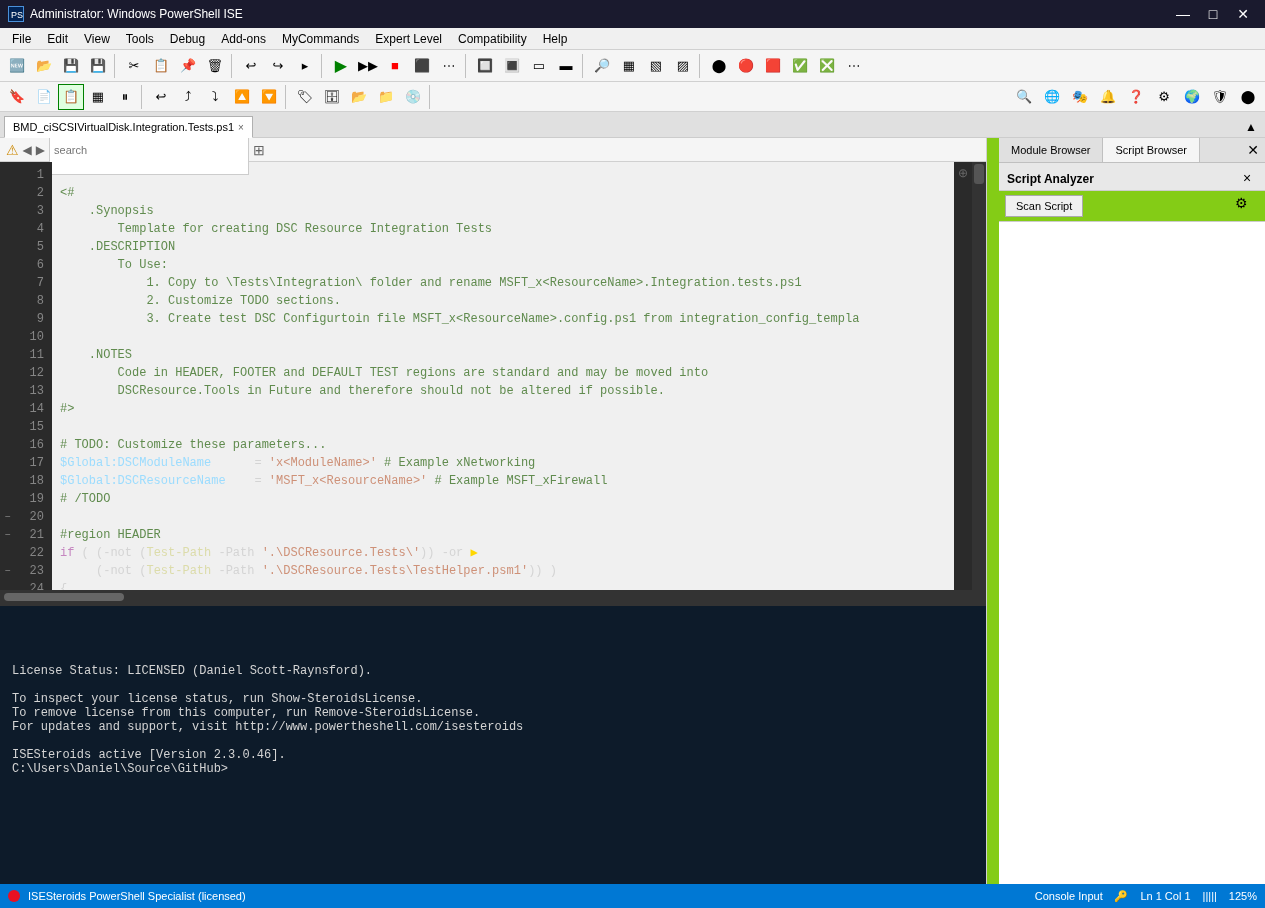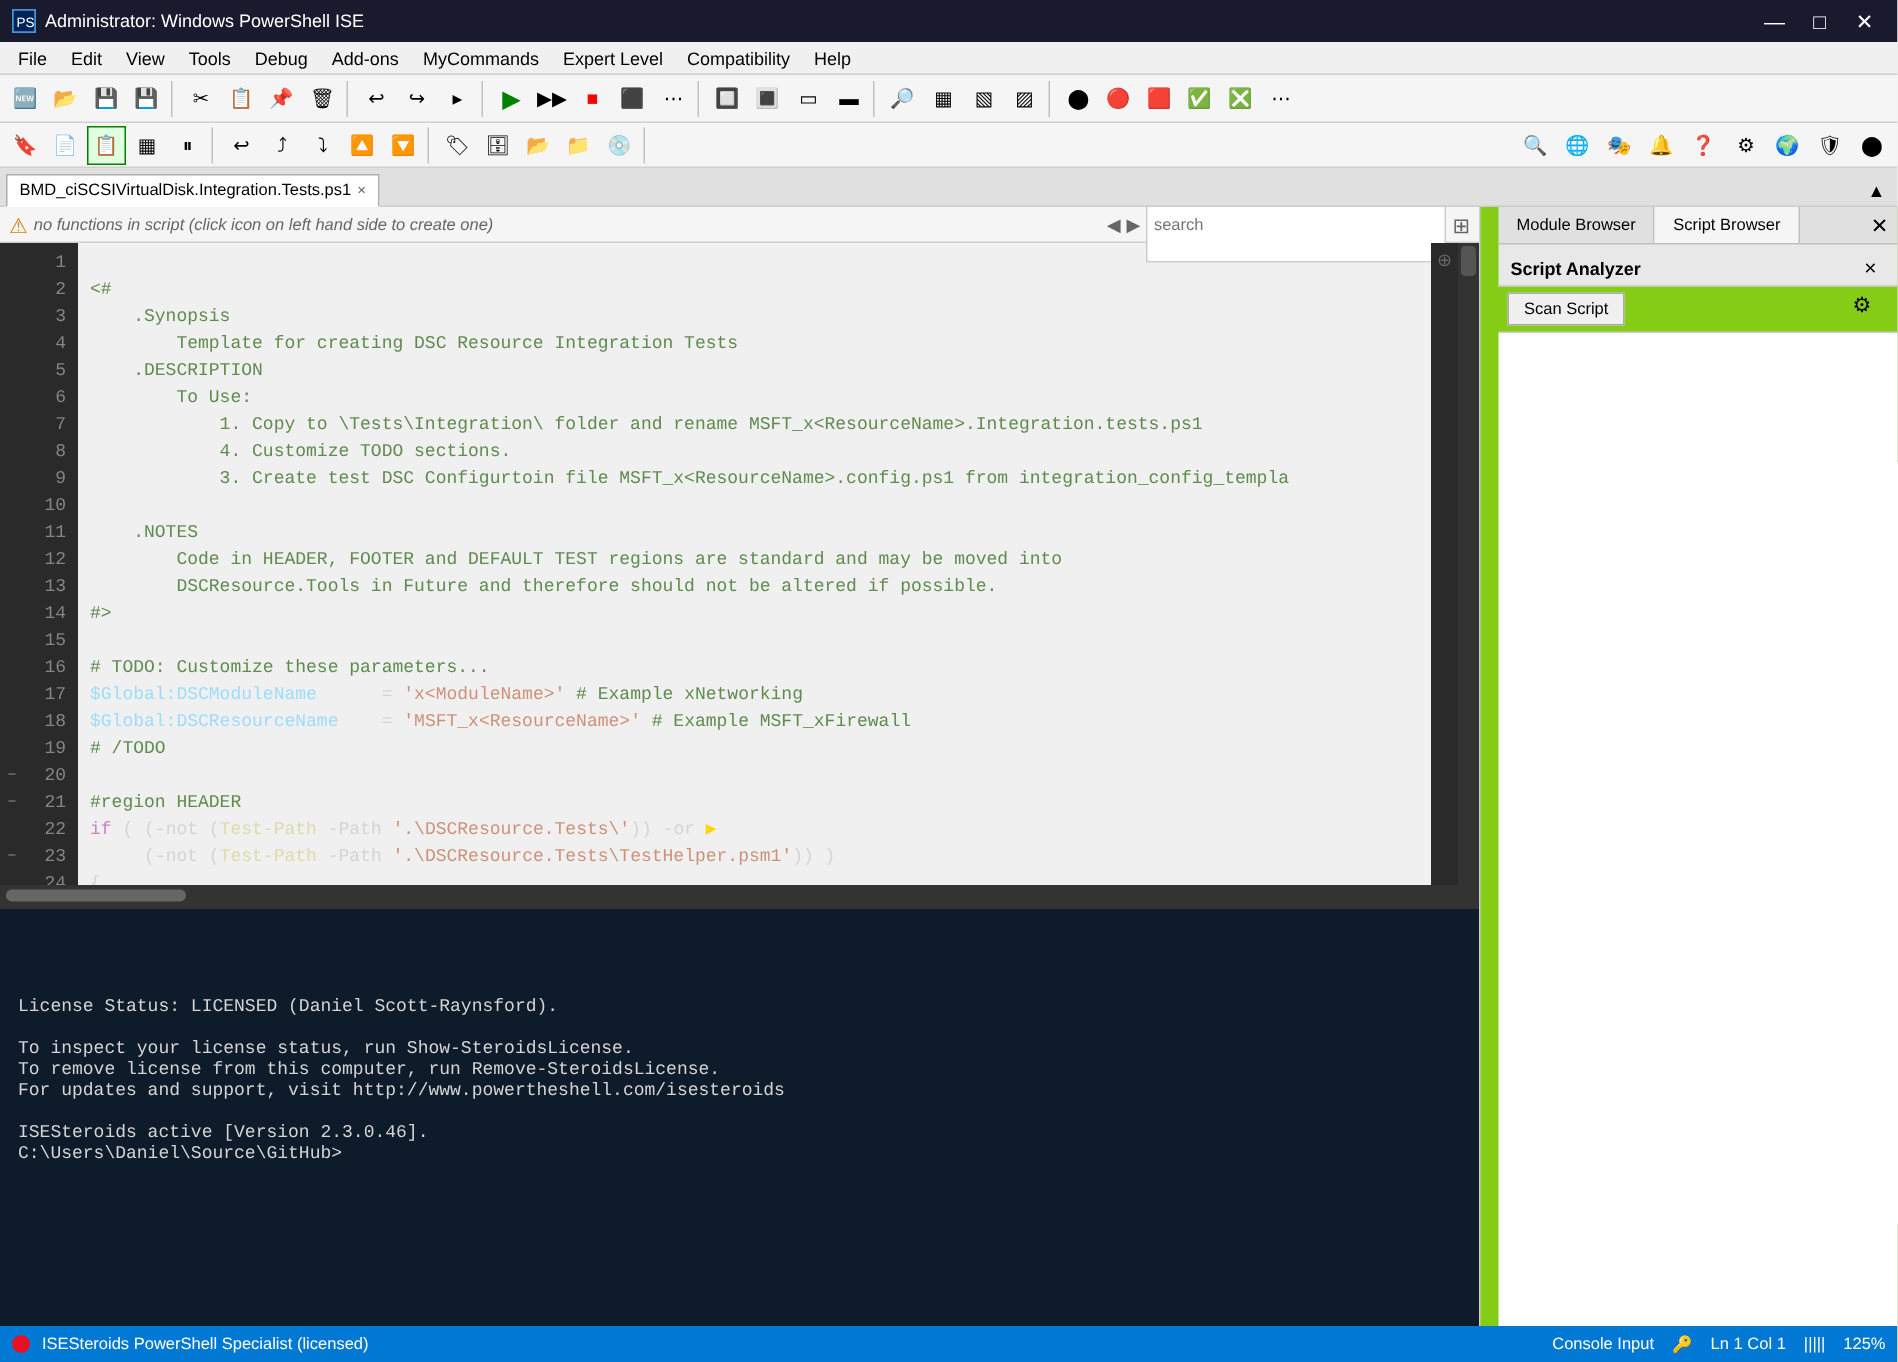--- a/index.html
+++ b/index.html
@@ -422,21 +422,20 @@
   </div>
   <div class="tab-nav">▲</div>
 </div>
 
 <div style="display:flex; height: calc(908px - 28px - 22px - 32px - 30px - 26px - 24px);">
 
   <div class="editor-area">
 
     <div class="function-bar">
       <span class="function-bar-icon">⚠</span>
-      <span class="function-bar-text">no functions in script (click icon on left hand side to create one)</span>
       <span style="cursor:pointer;color:#666;">◀</span>
       <span style="cursor:pointer;color:#666;">▶</span>
       <input type="text" class="function-bar-search" placeholder="search" style="">
       <span style="cursor:pointer;font-size:14px;color:#666;">⊞</span>
     </div>
 
     <div class="editor-main">
       <div class="code-container">
 
         <div class="fold-col">
@@ -495,21 +494,21 @@
 
         </div>
 
         <div class="code-area">
 <span class="cmt">&lt;#</span>
 <span class="cmt">    .Synopsis</span>
 <span class="cmt">        Template for creating DSC Resource Integration Tests</span>
 <span class="cmt">    .DESCRIPTION</span>
 <span class="cmt">        To Use:</span>
 <span class="cmt">            1. Copy to \Tests\Integration\ folder and rename MSFT_x&lt;ResourceName&gt;.Integration.tests.ps1</span>
-<span class="cmt">            4. Customize TODO sections.</span>
+<span class="cmt">            2. Customize TODO sections.</span>
 <span class="cmt">            3. Create test DSC Configurtoin file MSFT_x&lt;ResourceName&gt;.config.ps1 from integration_config_templa</span>
 <span></span>
 <span class="cmt">    .NOTES</span>
 <span class="cmt">        Code in HEADER, FOOTER and DEFAULT TEST regions are standard and may be moved into</span>
 <span class="cmt">        DSCResource.Tools in Future and therefore should not be altered if possible.</span>
 <span class="cmt">#&gt;</span>
 <span></span>
 <span class="cmt"># TODO: Customize these parameters...</span>
 <span class="var">$Global:DSCModuleName</span>      = <span class="str">'x&lt;ModuleName&gt;'</span> <span class="cmt"># Example xNetworking</span>
 <span class="var">$Global:DSCResourceName</span>    = <span class="str">'MSFT_x&lt;ResourceName&gt;'</span> <span class="cmt"># Example MSFT_xFirewall</span>

